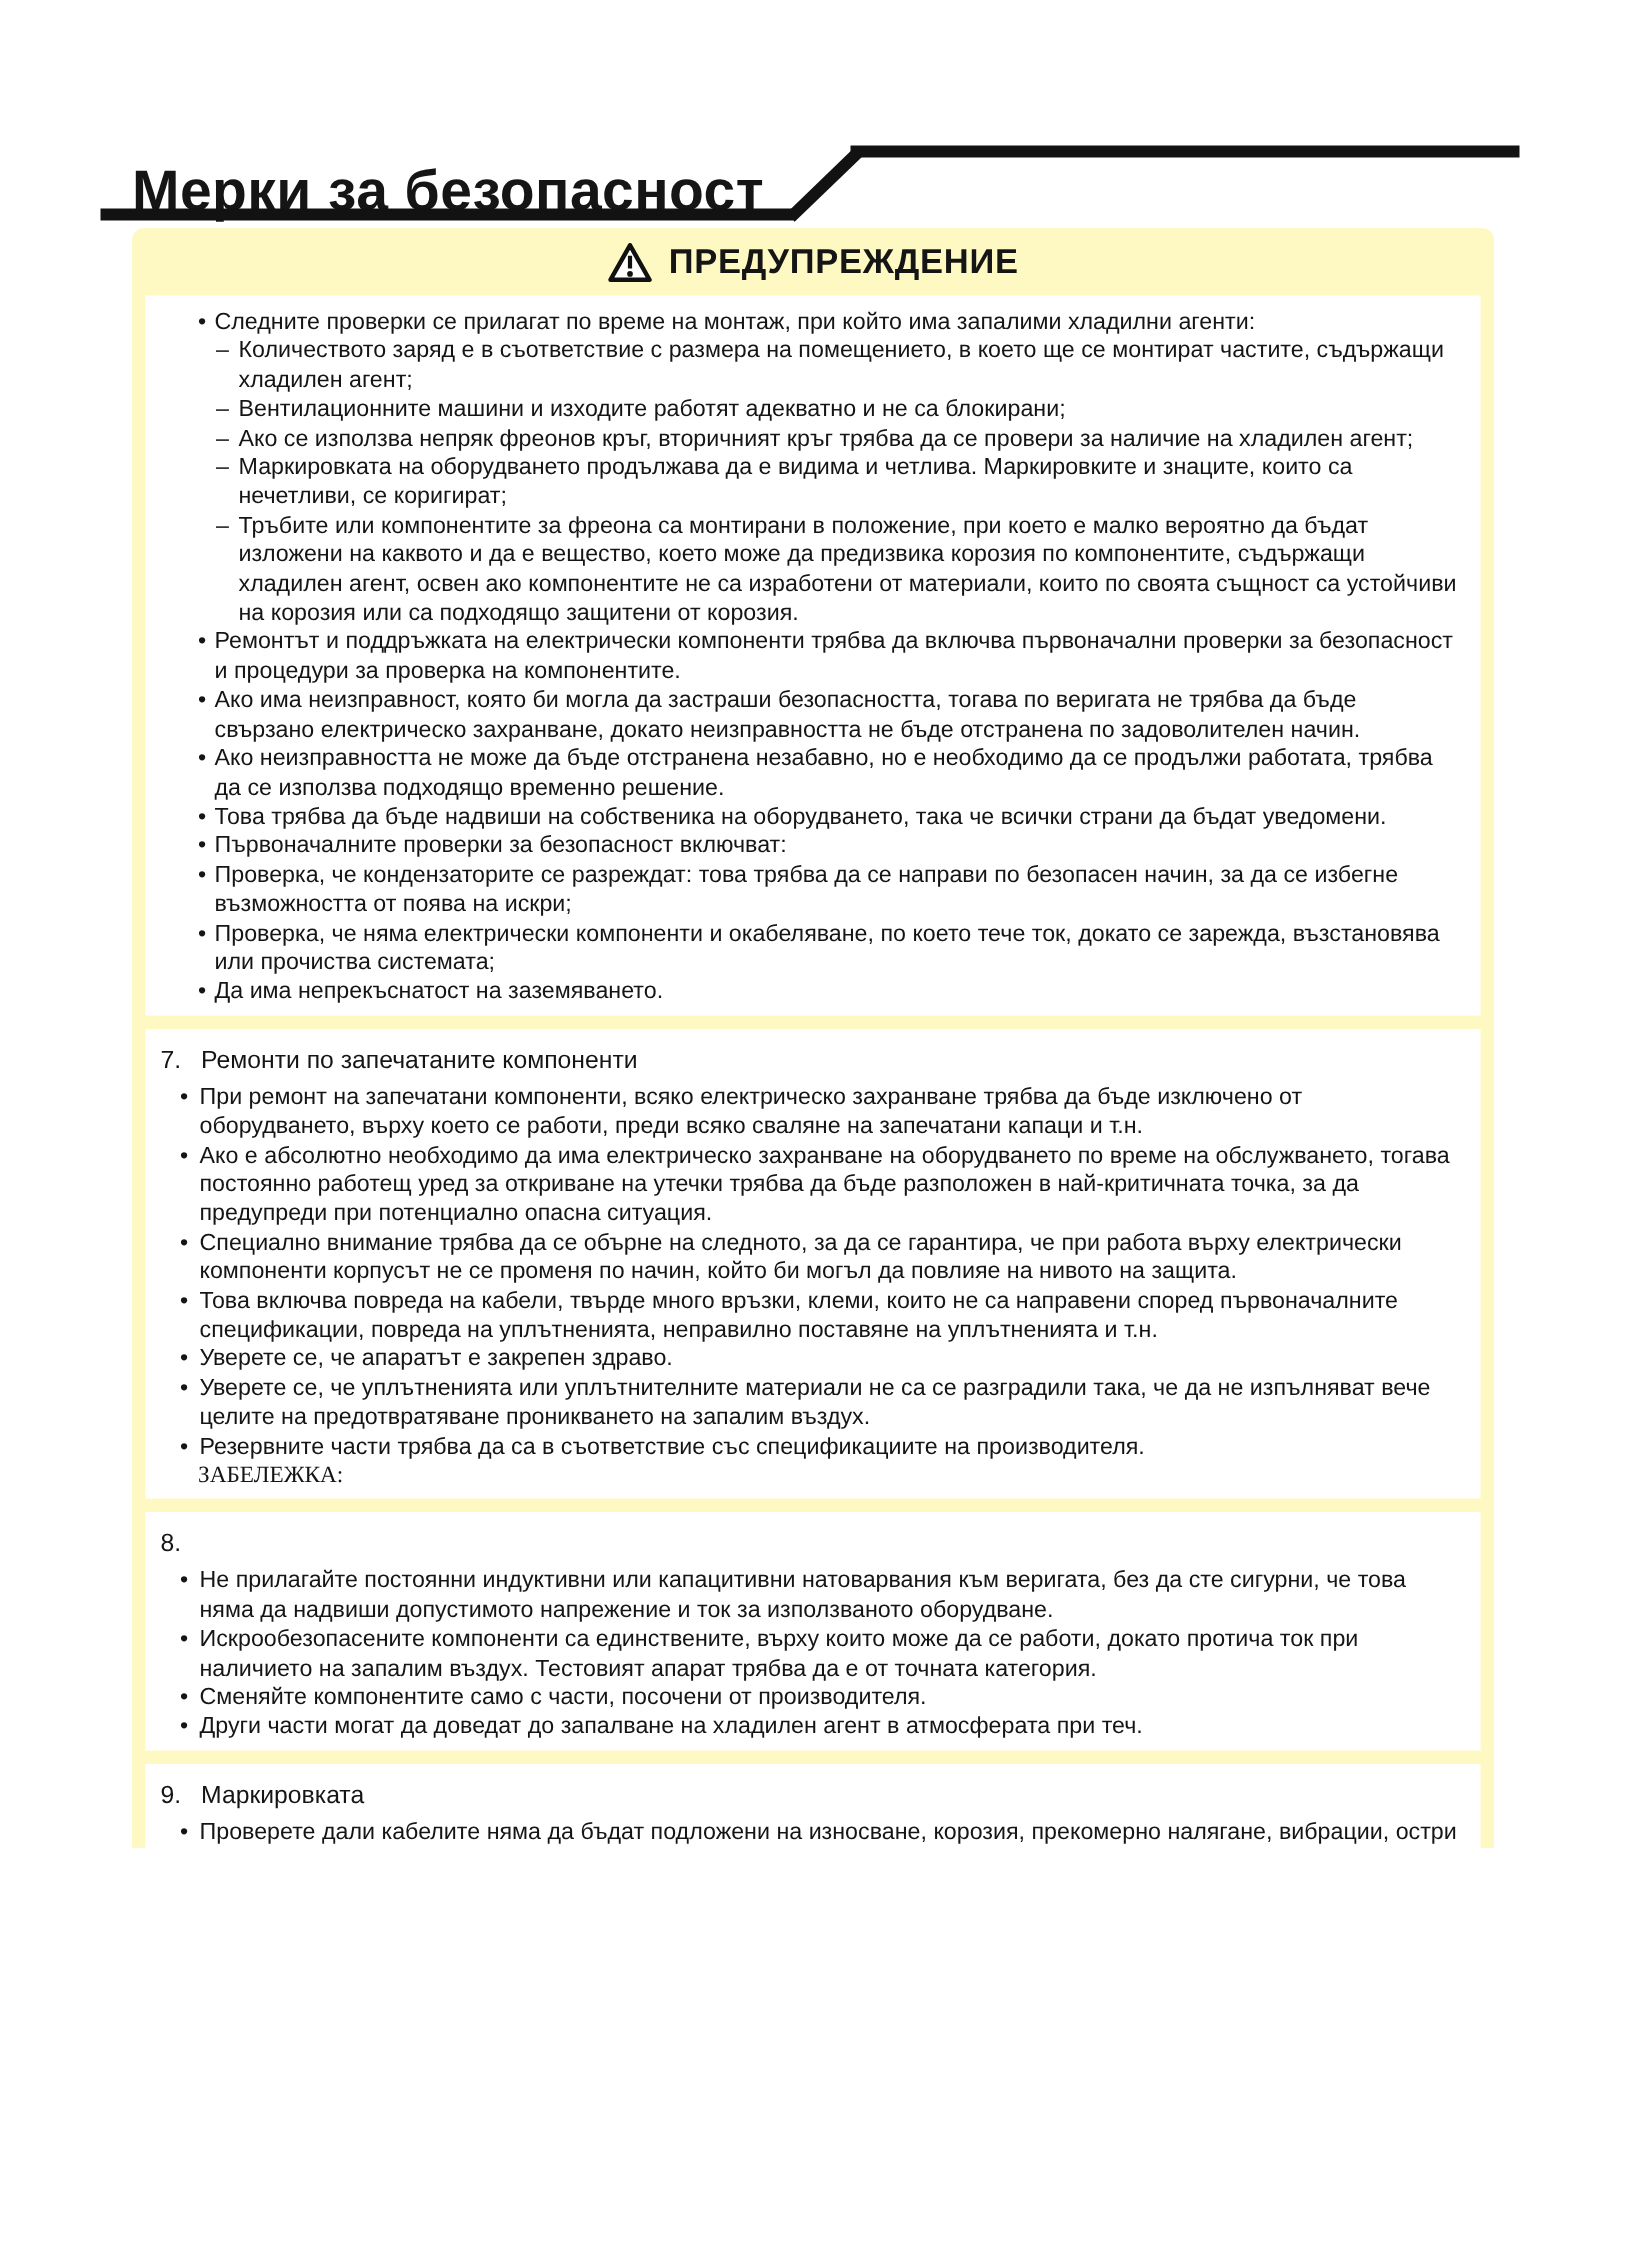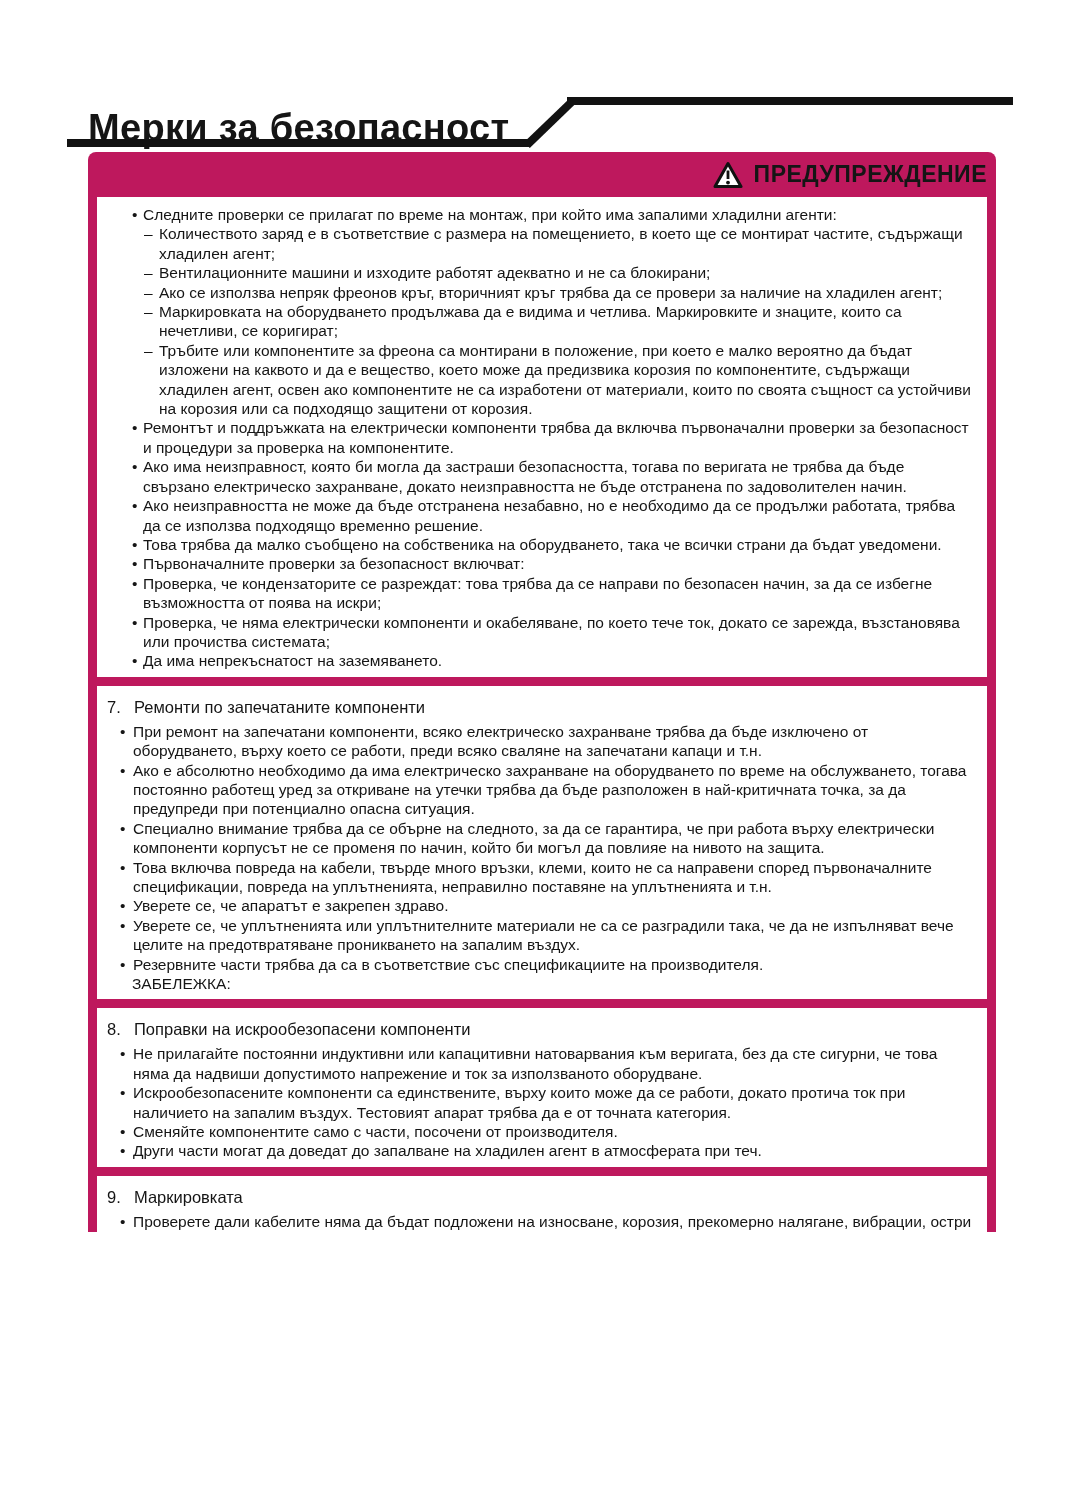--- a/index.html
+++ b/index.html
@@ -12,22 +12,22 @@
   .doc-title { position:absolute; left:88px; top:82px; font-size:38px;
                font-weight:bold; letter-spacing:0.3px; white-space:nowrap; }
   .bar { position:absolute; background:#121212; height:8px; }
   .bar-left  { left:67px;  top:139px; width:462px; }
   .bar-diag  { left:527px; top:141px; width:64px; transform-origin:0 50%;
                transform:rotate(-44deg); }
   .bar-right { left:567px; top:97px;  width:446px; }
 
   
   .frame { position:absolute; left:88px; top:152px; width:908px; height:1246px;
-           background:#be185d; border-radius:8px; box-sizing:border-box;
-           padding:0 9px 9px 9px; display:flex; flex-direction:column;align-items:flex-end; }
+           background:#fef9c3; border-radius:8px; box-sizing:border-box;
+           padding:0 9px 9px 9px; display:flex; flex-direction:column; }
   .warn-header { flex:none; height:45px; display:flex; align-items:center;
                  justify-content:center; gap:11px; }
   .warn-label { font-size:23px; font-weight:bold; letter-spacing:0.5px; }
   .warn-icon { display:block; }
 
   #boxes { flex:1; min-height:0; display:flex; flex-direction:column; gap:9px; }
   .box { background:#ffffff; box-sizing:border-box; padding:8px 14px 6px 10px;
          font-size:15.5px; line-height:19.4px; overflow:hidden; }
   .box:last-child { flex:1; }
 
@@ -43,21 +43,21 @@
   .blk.bullet .marker { width:13px; }
   .box-0 .blk.bullet { padding-left:25px; }
   .box-0 .blk.bullet .marker { width:11px; }
   .blk.dash { padding-left:37px; }
   .blk.dash .marker { width:15px; }
 
   .blk.subheading { font-weight:bold; font-size:16.5px; line-height:21px;
                     margin:3px 0 2px 0; }
   .blk.subheading .marker { width:40px; }
 
-  .blk.note { padding-left:25px; }
+  .blk.note { padding-left:25px;font-family:Liberation Serif, serif; }
   .blk.note .marker { margin-right:7px; }
 
   
   .footer { position:absolute; left:0; right:0; top:1406px; text-align:center;
             font-size:21px; word-spacing:16px; color:#1a1a1a; }
 </style>
 </head>
 <body>
 
 <div class="page">
@@ -109,21 +109,21 @@
           <div class="blk bullet">
             <span class="marker">•</span>
             <span class="txt">Ако има неизправност, която би могла да застраши безопасността, тогава по веригата не трябва да бъде свързано електрическо захранване, докато неизправността не бъде отстранена по задоволителен начин.</span>
           </div>
           <div class="blk bullet">
             <span class="marker">•</span>
             <span class="txt">Ако неизправността не може да бъде отстранена незабавно, но е необходимо да се продължи работата, трябва да се използва подходящо временно решение.</span>
           </div>
           <div class="blk bullet">
             <span class="marker">•</span>
-            <span class="txt">Това трябва да малко съобщено на собственика на оборудването, така че всички страни да бъдат уведомени.</span>
+            <span class="txt">Това трябва да бъде надвиши на собственика на оборудването, така че всички страни да бъдат уведомени.</span>
           </div>
           <div class="blk bullet">
             <span class="marker">•</span>
             <span class="txt">Първоначалните проверки за безопасност включват:</span>
           </div>
           <div class="blk bullet">
             <span class="marker">•</span>
             <span class="txt">Проверка, че кондензаторите се разреждат: това трябва да се направи по безопасен начин, за да се избегне възможността от поява на искри;</span>
           </div>
           <div class="blk bullet">
@@ -168,21 +168,20 @@
             <span class="marker">•</span>
             <span class="txt">Резервните части трябва да са в съответствие със спецификациите на производителя.</span>
           </div>
           <div class="blk note">
             <span class="marker">ЗАБЕЛЕЖКА:</span>
           </div>
         </section>
         <section class="box box-2">
           <div class="h-row">
             <span class="h-num">8.</span>
-            <span class="h-text">Поправки на искрообезопасени компоненти</span>
           </div>
           <div class="blk bullet">
             <span class="marker">•</span>
             <span class="txt">Не прилагайте постоянни индуктивни или капацитивни натоварвания към веригата, без да сте сигурни, че това няма да надвиши допустимото напрежение и ток за използваното оборудване.</span>
           </div>
           <div class="blk bullet">
             <span class="marker">•</span>
             <span class="txt">Искрообезопасените компоненти са единствените, върху които може да се работи, докато протича ток при наличието на запалим въздух. Тестовият апарат трябва да е от точната категория.</span>
           </div>
           <div class="blk bullet">

